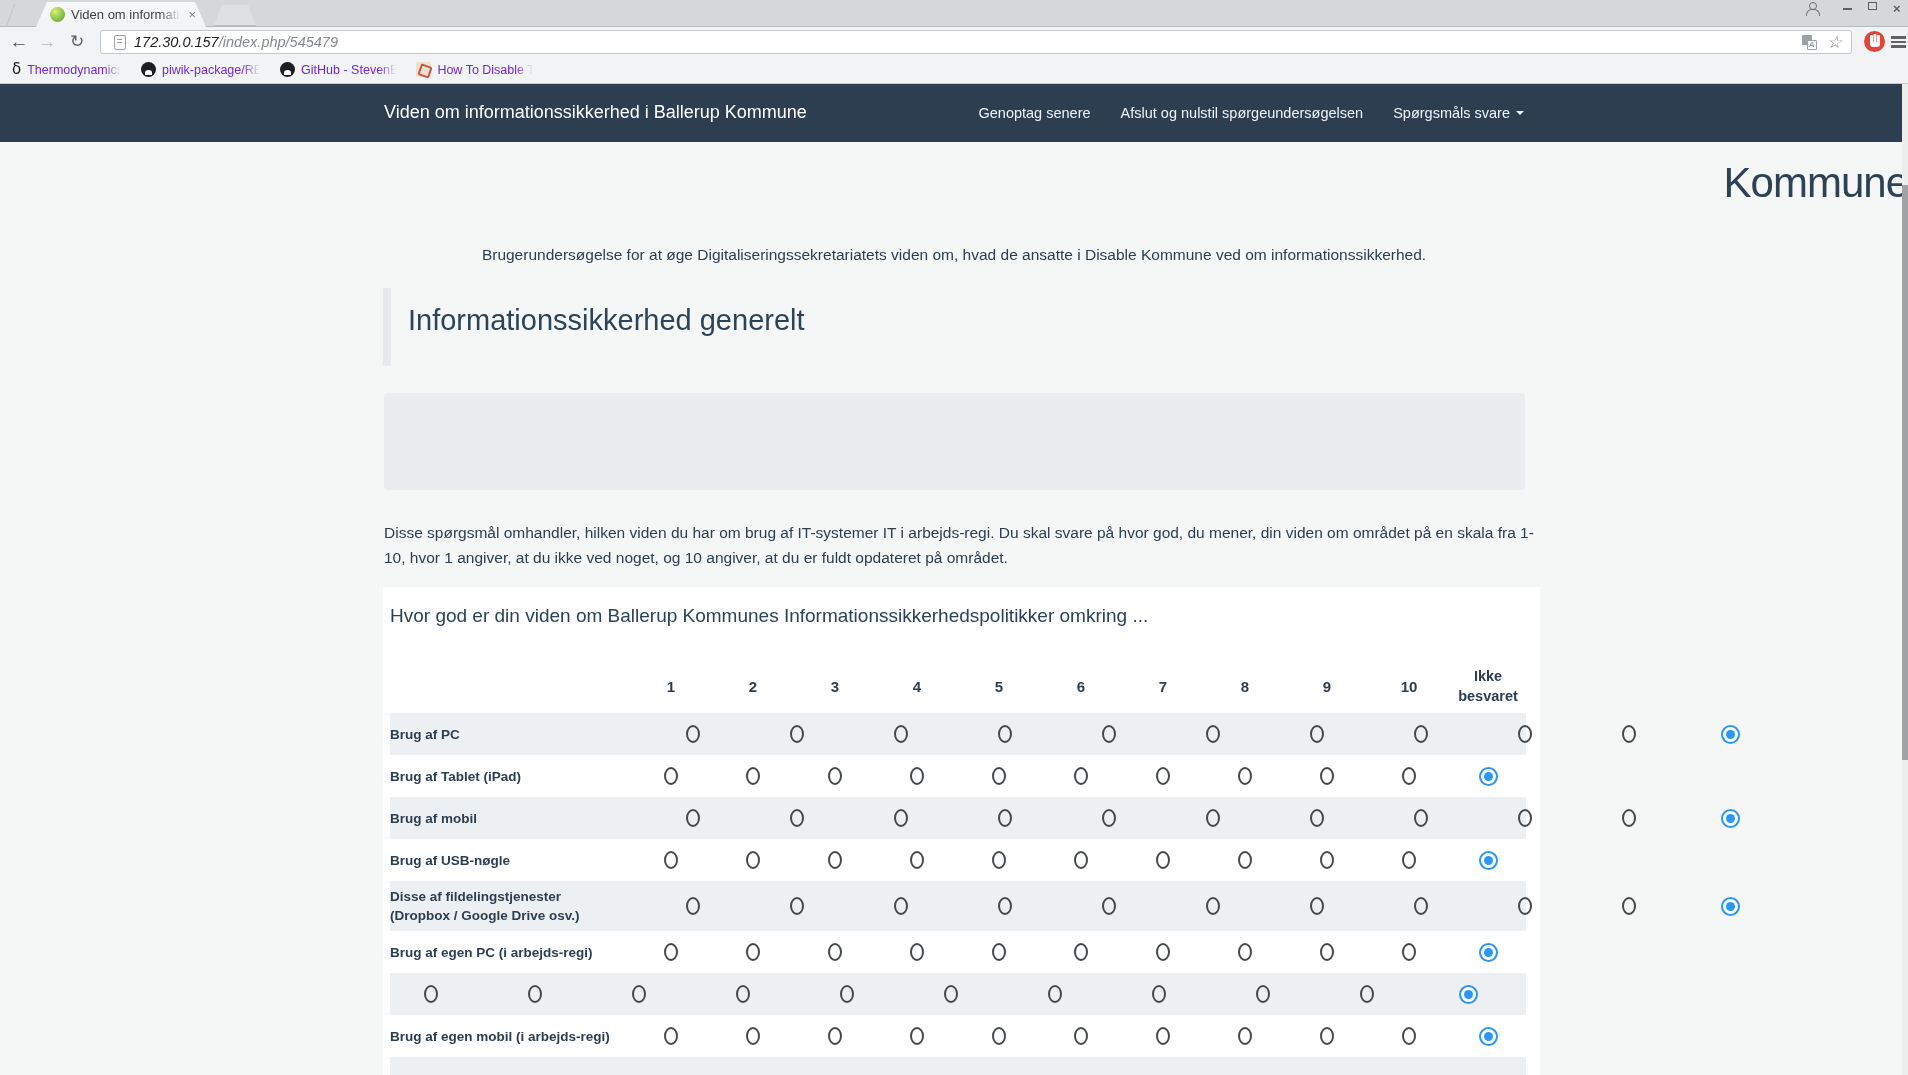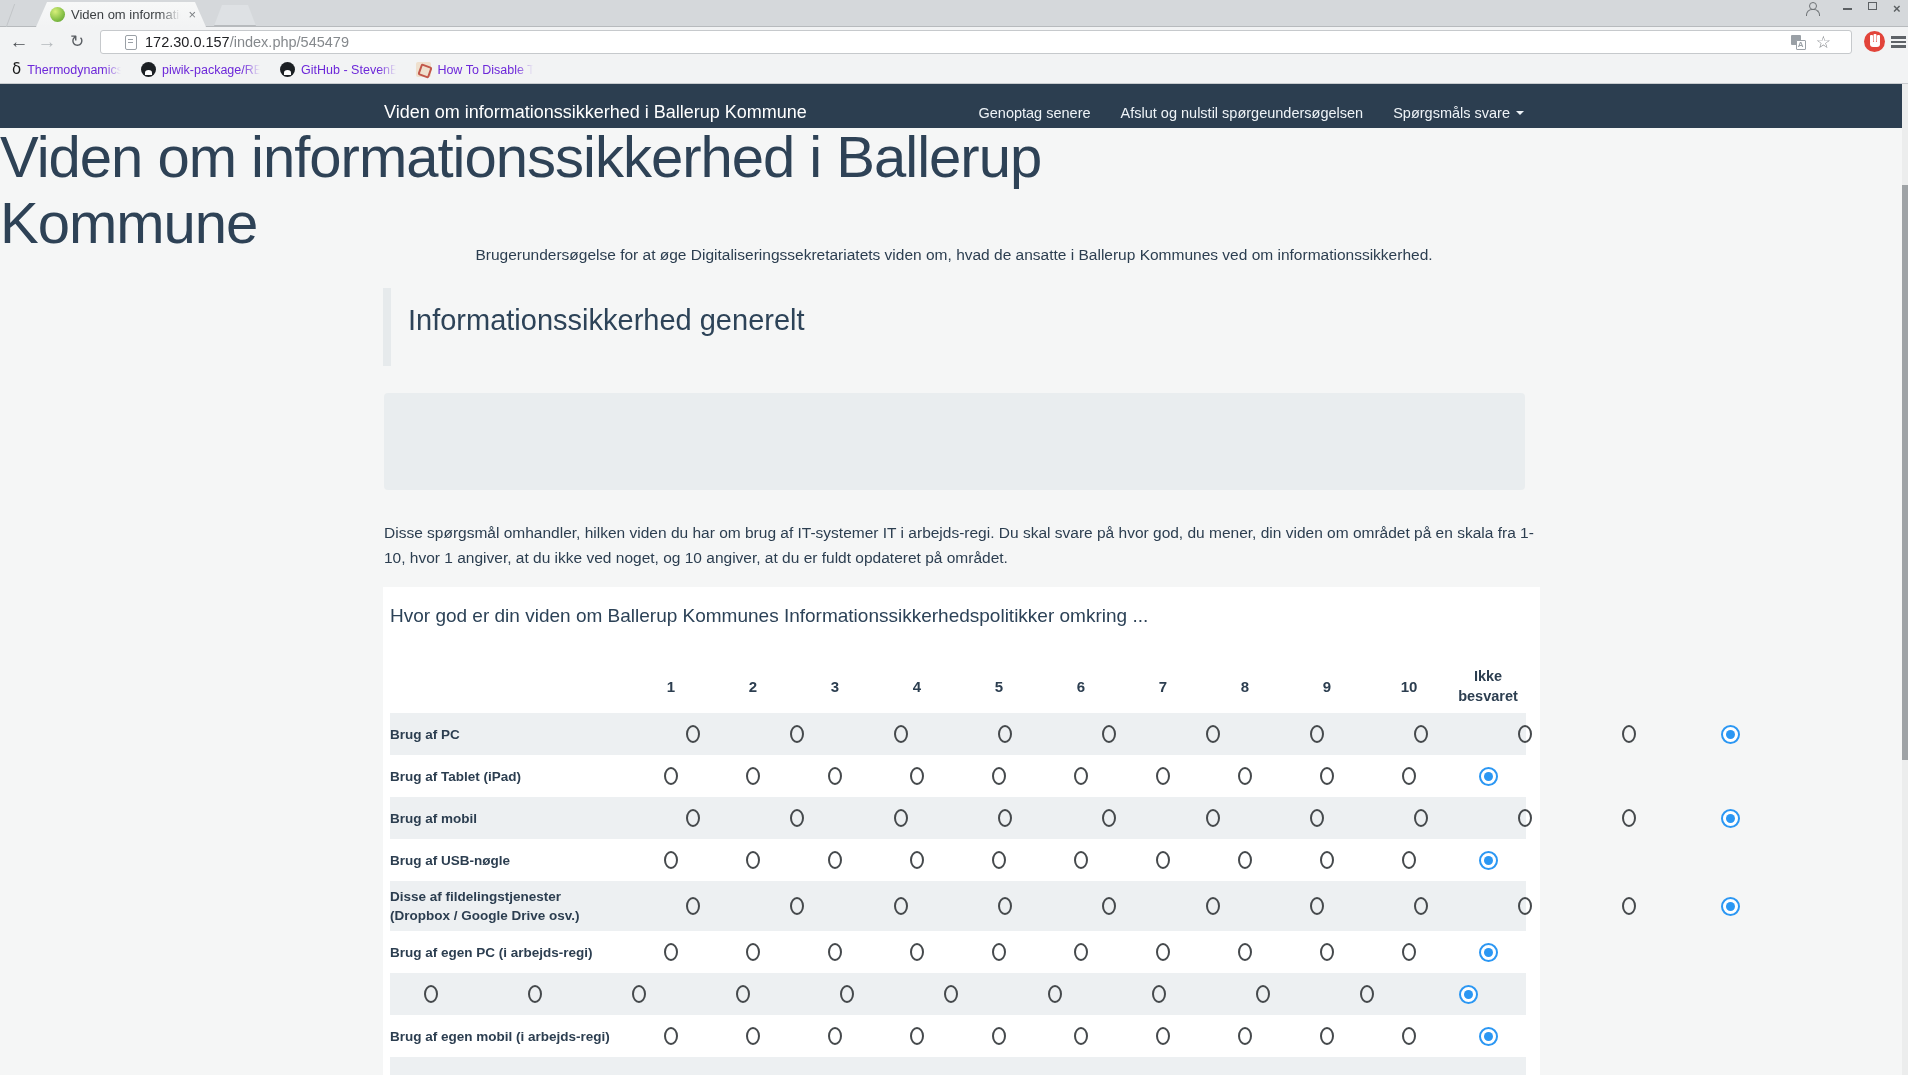--- a/index.html
+++ b/index.html
@@ -29,21 +29,21 @@
   .g-min { width:9px; height:2px; background:#5c6063; margin-top:6px; }
   .g-max { width:9px; height:8px; border:1.5px solid #5c6063; }
   .g-close { font-size:13px; color:#5c6063; line-height:1; font-weight:bold; }
 
   .toolbar { position:absolute; left:0; top:27px; width:1908px; height:29px; background:#f2f3f4; }
   .nav-glyph { position:absolute; top:1px; font-size:19px; line-height:27px; width:26px; text-align:center; }
   .g-back { left:6px; color:#4a4e52; }
   .g-fwd { left:34px; color:#b5b9bc; }
   .g-reload { left:64px; color:#5a5e63; font-size:17px; }
   .urlbar { position:absolute; left:100px; top:3px; width:1752px; height:24px; background:#fff; border:1px solid #c6c9cc; border-radius:3px;
-            display:flex; align-items:center; padding:0 20px; }
+            display:flex; align-items:center; padding:0 9px;font-style:italic; }
   .doc-ic { width:12px; height:15px; border:1.5px solid #9aa0a6; border-radius:2px; position:relative; flex:none; margin:0 8px 0 4px; }
   .doc-ic::after { content:""; position:absolute; left:2px; top:3px; width:5px; height:6px;
                    background:repeating-linear-gradient(#9aa0a6 0 1px, transparent 1px 3px); }
   .url-text { font-size:14.5px; color:#202124; white-space:nowrap; flex:1; }
   .url-text .path { color:#85898d; }
   .translate-ic { position:relative; width:15px; height:15px; flex:none; margin-right:10px; }
   .translate-ic .b1 { position:absolute; left:0; top:0; width:10px; height:10px; background:#9aa0a6; border-radius:1px; }
   .translate-ic .b2 { position:absolute; right:0; bottom:0; width:10px; height:10px; border:1.5px solid #9aa0a6; border-radius:1px;
                       background:#fff; font-size:8px; color:#9aa0a6; text-align:center; line-height:8px; font-weight:bold; }
   .star-ic { font-size:17px; color:#83878b; line-height:1; flex:none; }
@@ -61,24 +61,24 @@
               -webkit-mask-image:linear-gradient(to right,#000 80%,transparent 98%); mask-image:linear-gradient(to right,#000 80%,transparent 98%); }
   .ic-delta { font-size:15px; line-height:15px; color:#1a1a1a; font-family:"DejaVu Sans",sans-serif; }
   .ic-gh { width:15px; height:15px; border-radius:50%; background:#1b1f23; position:relative; }
   .ic-gh::after { content:""; position:absolute; left:4px; bottom:2px; width:7px; height:5px; background:#fff; border-radius:50% 50% 0 0; }
   .ic-howto { width:15px; height:15px; border-radius:2px; background:#efe0ce; position:relative; }
   .ic-howto::after { content:""; position:absolute; left:3px; top:3px; width:8px; height:8px; border:2px solid #c2574a; border-radius:2px; transform:rotate(20deg); }
 
   
   .page { position:absolute; left:0; top:84px; width:1908px; height:991px; background:#f5f6f6; overflow:hidden; }
 
-  .survey-title { position:absolute; left:0; right:0; top:0; text-align:left; z-index:1;
-                  font-size:58px; line-height:66px; font-weight:300; color:#2e4256; letter-spacing:-1px;margin-top:40px; }
-
-  .navbar { position:absolute; left:0; top:0; width:1908px; height:44px; background:#2c3e50; z-index:5; }
+  .survey-title { position:absolute; left:0; right:0; top:0; text-align:right; z-index:1;
+                  font-size:42px; line-height:66px; font-weight:300; color:#2e4256; letter-spacing:-1px; }
+
+  .navbar { position:absolute; left:0; top:0; width:1908px; height:58px; background:#2c3e50; z-index:5; }
   .navbar-inner { position:absolute; left:369px; width:1170px; height:57px; display:flex; align-items:center; }
   .brand { font-size:18px; color:#ffffff; padding-left:15px; white-space:nowrap; }
   .nav-menu { margin-left:auto; display:flex; align-items:center; }
   .nav-link { color:#eef3f7; font-size:14.5px; padding:0 15px; white-space:nowrap; display:flex; align-items:center; gap:6px; }
   .caret { width:0; height:0; border-left:4px solid transparent; border-right:4px solid transparent; border-top:4px solid #eef3f7; }
 
   .survey-desc { position:absolute; left:0; right:0; top:162px; text-align:center; font-size:15.5px; color:#2c3e50; z-index:2; }
 
   .group-head { position:absolute; left:383px; top:204px; z-index:2; }
   .group-bar { position:absolute; left:0; top:0; width:8px; height:78px; background:#e6eaec; }
@@ -196,21 +196,21 @@
             <span>Afslut og nulstil spørgeundersøgelsen</span>
           </div>
           <div class="nav-link">
             <span>Spørgsmåls svare</span>
             <span class="caret"></span>
           </div>
         </div>
     </div>
   </div>
 
-  <div class="survey-desc">Brugerundersøgelse for at øge Digitaliseringssekretariatets viden om, hvad de ansatte i Ballerup Kommunes ved om informationssikkerhed.</div>
+  <div class="survey-desc">Brugerundersøgelse for at øge Digitaliseringssekretariatets viden om, hvad de ansatte i Disable Kommune ved om informationssikkerhed.</div>
 
   <div class="group-head">
     <div class="group-bar"></div>
     <div class="group-title">Informationssikkerhed generelt</div>
   </div>
 
   <div class="group-well"></div>
 
   <div class="group-note">Disse spørgsmål omhandler, hilken viden du har om brug af IT-systemer IT i arbejds-regi. Du skal svare på hvor god, du mener, din viden om området på en skala fra 1-10, hvor 1 angiver, at du ikke ved noget, og 10 angiver, at du er fuldt opdateret på området.</div>
 

